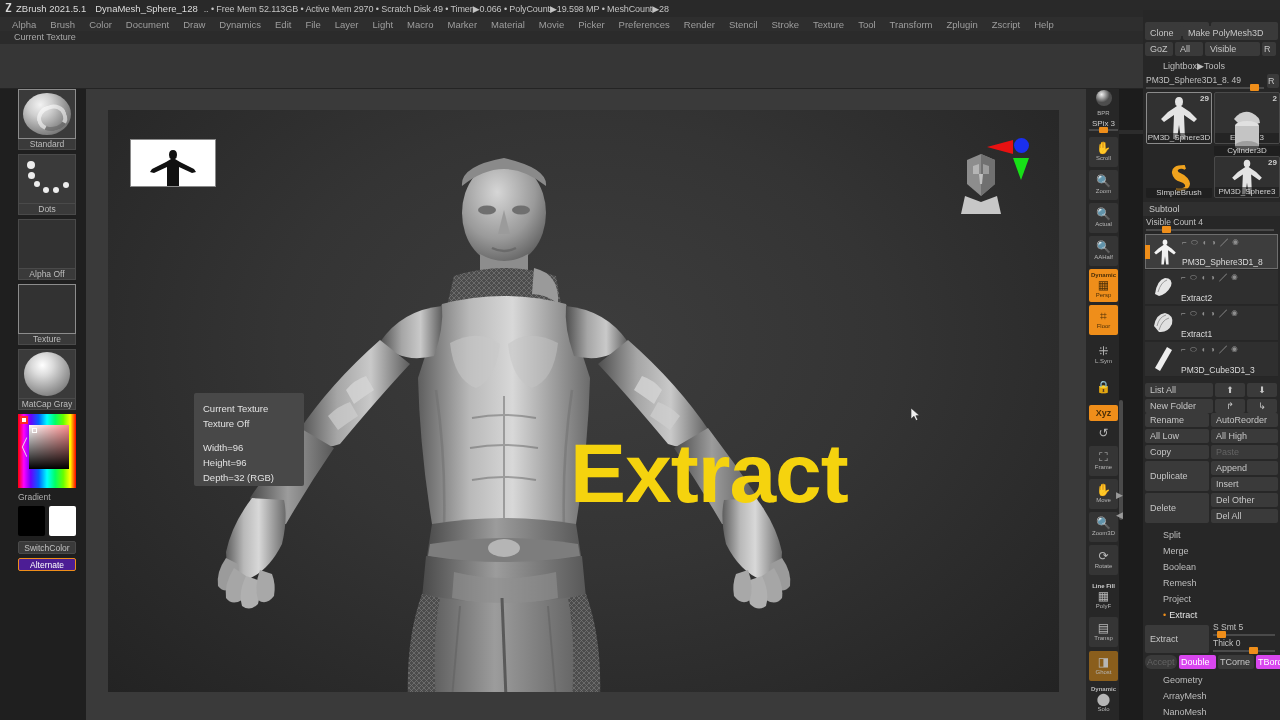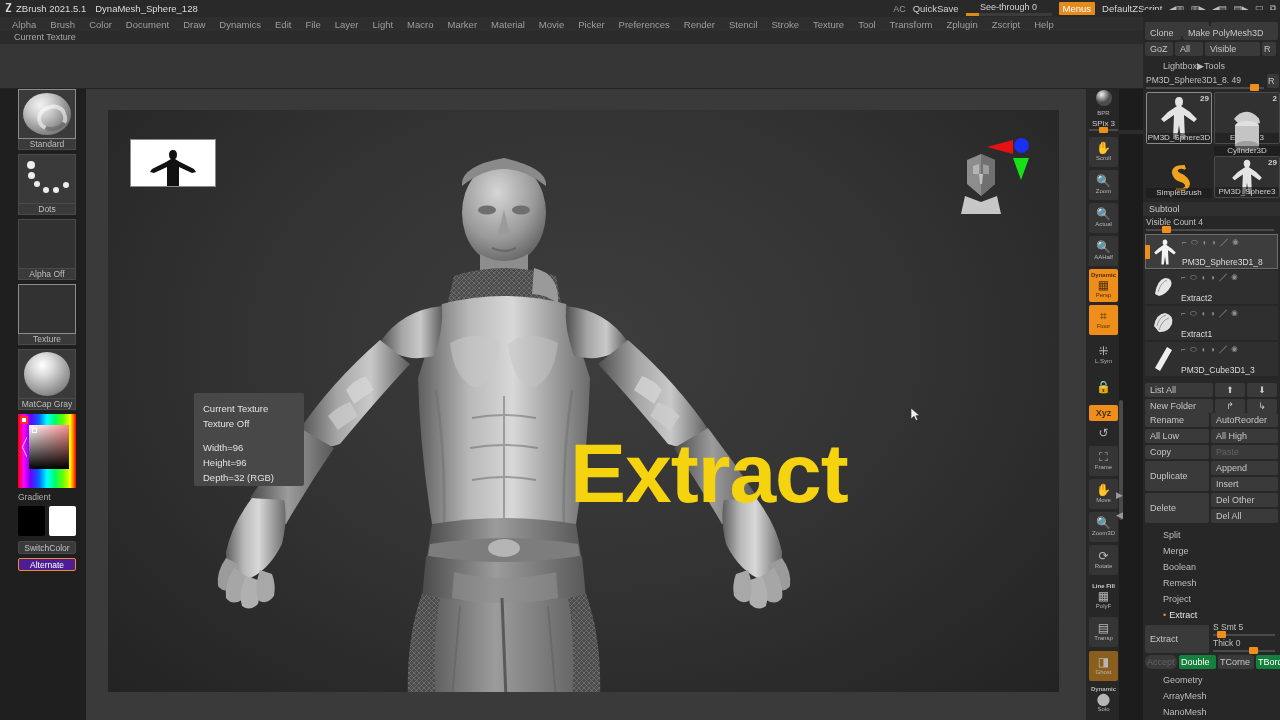--- a/index.html
+++ b/index.html
@@ -223,21 +223,21 @@
   .rail-arrow{position:absolute;left:1116px;font-size:9px;color:#9a9a9a;}
 
   
   .rpanel{position:absolute; left:1143px; top:10px; width:137px; height:710px; background:#272727;}
   .rp-row{position:absolute; left:0; display:flex; gap:2px;}
   .rp-btn{
     background:#3a3a3a; color:#c6c6c6; font-size:9px; height:14px; line-height:14px;
     padding:0 5px; border-radius:2px; white-space:nowrap; overflow:hidden;
   }
   .rp-btn.dim{color:#636363;}
-  .rp-btn.on{background:#15803d;color:#fff;}
+  .rp-btn.on{background:#d946ef;color:#fff;}
   .rp-head{
     position:absolute;left:0;width:137px;height:14px;background:#2f2f2f;
     font-size:9px;color:#c9c9c9;padding-left:6px;line-height:14px;
   }
   .rp-sub{
     position:absolute;left:0;width:137px;font-size:9px;color:#bdbdbd;padding-left:20px;line-height:15px;
   }
   .rp-sub.acc::before{content:"•"; color:#ef8e1a; margin-right:3px;}
   .rp-slider{position:absolute;}
   .rp-slider .l{font-size:8.5px;color:#c0c0c0;position:absolute;left:0;top:-1px;white-space:nowrap;}
@@ -267,38 +267,21 @@
 <div id="app">
 
   <div class="titlebar">
     <div class="tb-logo">
       <svg width="11" height="11" viewBox="0 0 12 12">
           <path d="M3 1 L9 1 L9 2.5 L5 9.5 L9 9.5 L9 11 L3 11 L3 9.5 L7 2.5 L3 2.5 Z" fill="#d8d8d8"></path>
         </svg>
     </div>
     <span class="tb-app">ZBrush 2021.5.1</span>
     <span class="tb-doc">DynaMesh_Sphere_128</span>
-    <div class="tb-right">
-      <span class="tb-ac">AC</span>
-      <span class="tb-qs">QuickSave</span>
-      <div class="seethru">
-        <span class="lbl">See-through  0</span>
-        <div class="track">
-            <i class="fill"></i>
-          </div>
-      </div>
-      <span class="menus-btn">Menus</span>
-      <span class="tb-zs">DefaultZScript</span>
-      <span class="tb-ico">◀▥</span>
-      <span class="tb-ico">▥▶</span>
-      <span class="tb-ico">◀▤</span>
-      <span class="tb-ico">▤▶</span>
-      <span class="tb-ico">⬓</span>
-      <span class="tb-ico">⧉</span>
-    </div>
+    <span class="tb-stats">.. • Free Mem 52.113GB • Active Mem 2970 • Scratch Disk 49 • Timer▶0.066 • PolyCount▶19.598 MP • MeshCount▶28</span>
   </div>
 
   <div class="menubar" id="menubar">
       <span class="mi">Alpha</span>
       <span class="mi">Brush</span>
       <span class="mi">Color</span>
       <span class="mi">Document</span>
       <span class="mi">Draw</span>
       <span class="mi">Dynamics</span>
       <span class="mi">Edit</span>

